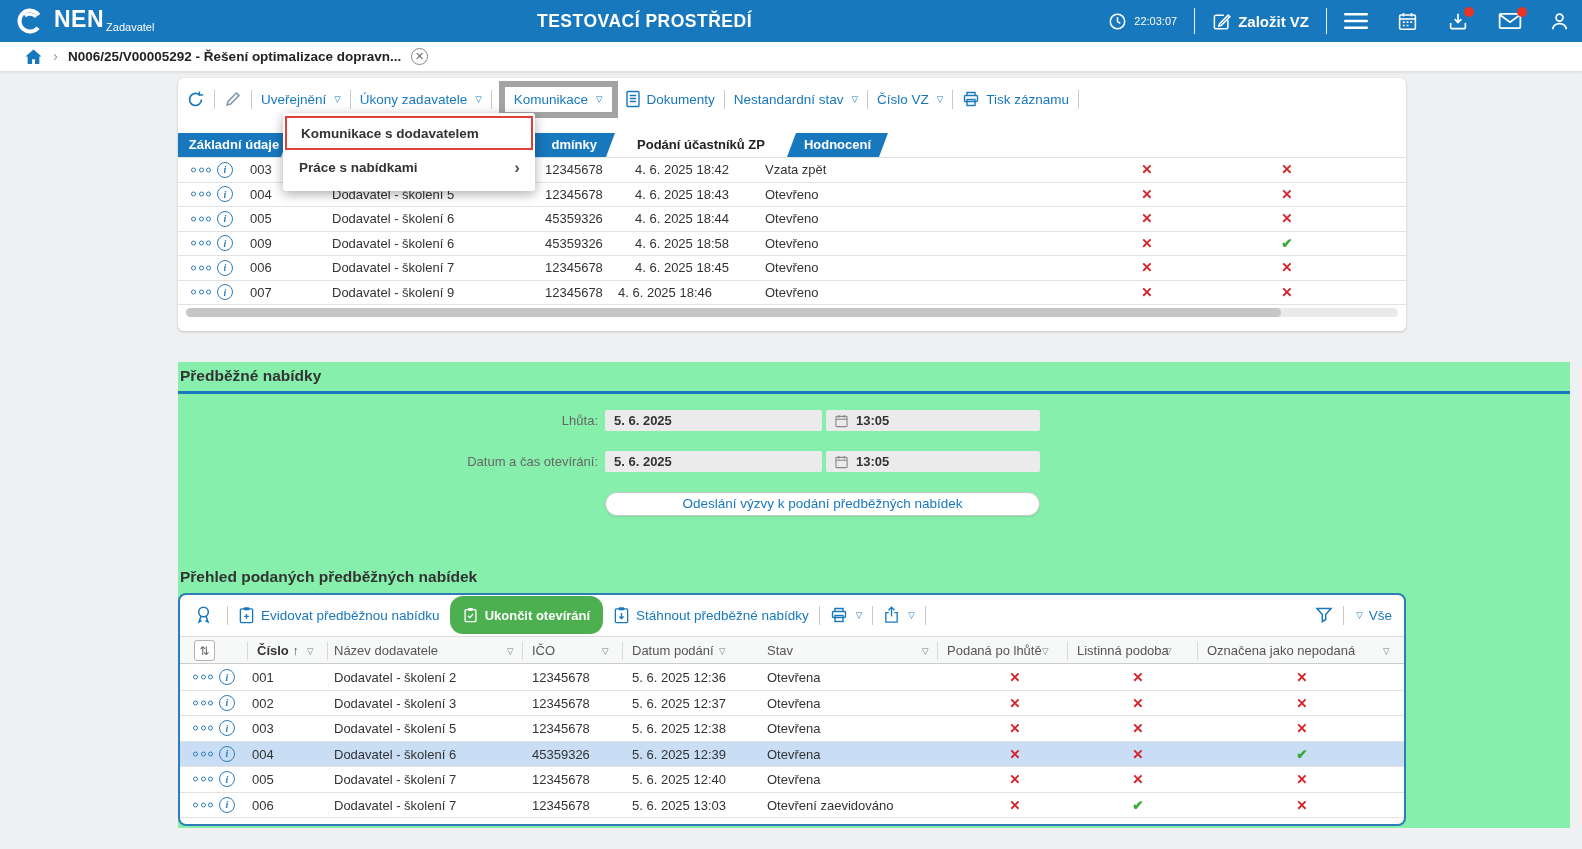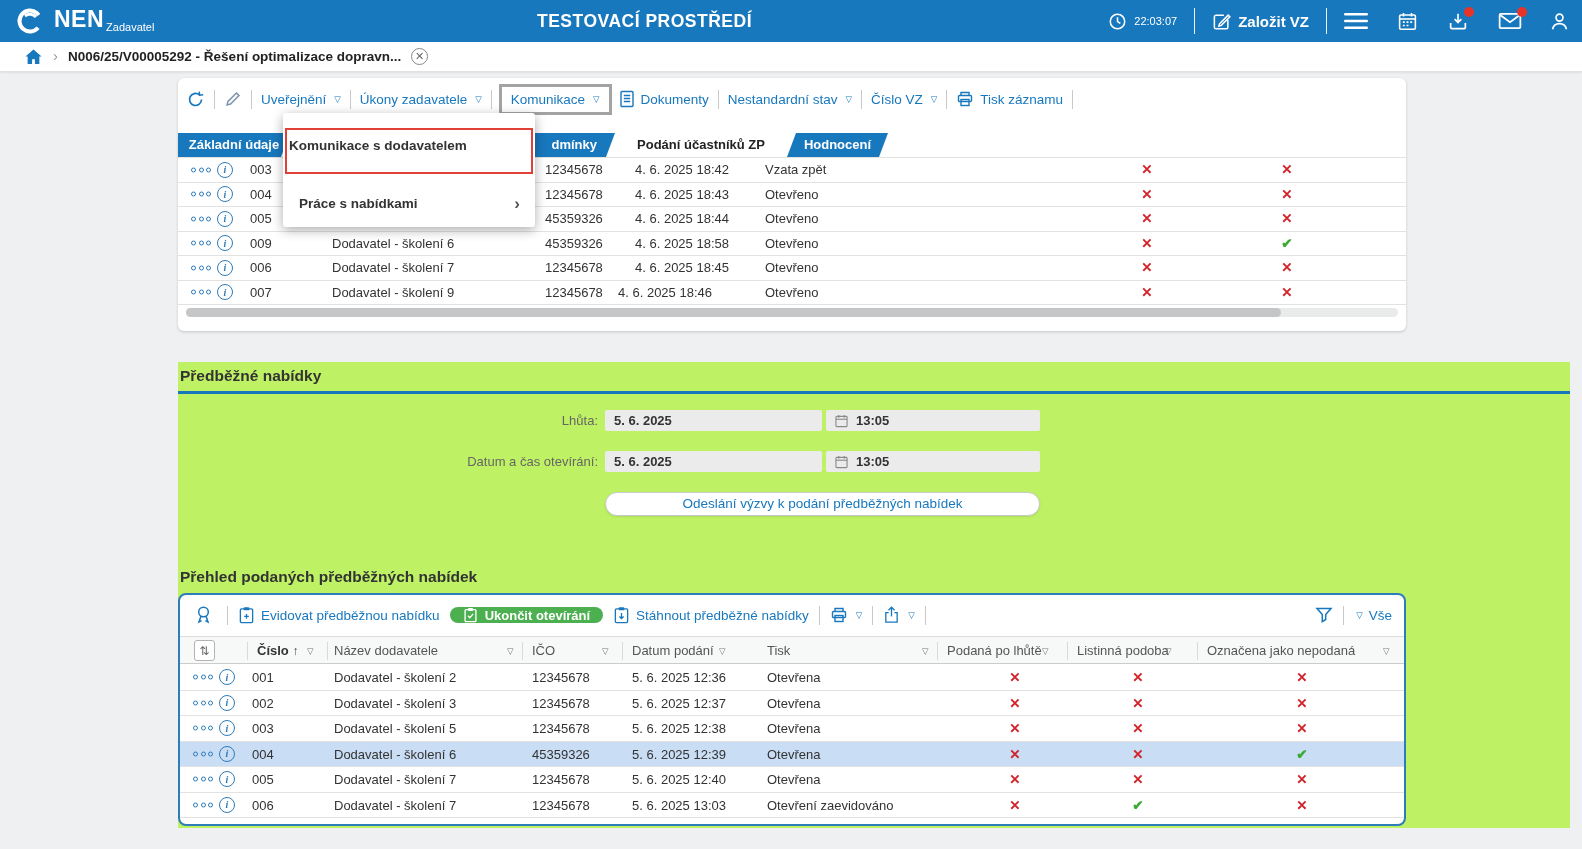--- a/index.html
+++ b/index.html
@@ -24,21 +24,21 @@
 .breadcrumb{position:absolute;left:0;top:42px;width:1582px;height:30px;background:#fff;border-bottom:1px solid #e1e1e1;box-shadow:0 1px 2px rgba(0,0,0,.07);display:flex;align-items:center;padding-left:24px;gap:10px;z-index:15}
 .bc-chevron{color:#999;font-size:15px;margin-top:-2px}
 .bc-title{font-size:13.5px;font-weight:bold;color:#222}
 .bc-close{width:17px;height:17px;border:1.5px solid #888;border-radius:50%;color:#666;font-size:11px;line-height:14px;text-align:center;cursor:pointer}
 
 .card1{position:absolute;left:178px;top:78px;width:1228px;height:253px;background:#fff;border-radius:6px;box-shadow:0 1px 3px rgba(0,0,0,.18)}
 .toolbar1{position:absolute;left:8px;top:6px;height:30px;display:flex;align-items:center;gap:9px;font-size:13.5px;color:#1878be;white-space:nowrap}
 .tlink{display:flex;align-items:center;gap:6px;color:#1878be;cursor:pointer}
 .t-sep{width:1px;height:19px;background:#c9c9c9}
 .caret{font-size:8.5px;line-height:1;color:#1878be;margin-left:2px}
-.redbox{border:3px solid #a3a3a3;padding:5px 9px;margin:-7px -2px}
+.redbox{border:6px solid #a3a3a3;padding:5px 9px;margin:-7px -2px}
 
 .tab{position:absolute;top:55px;height:24px;line-height:24px;text-align:center;font-weight:bold;font-size:13px;color:#fff;cursor:pointer}
 .tab .bg{position:absolute;inset:0;background:#1878be;clip-path:polygon(9px 0,100% 0,calc(100% - 9px) 100%,0 100%)}
 .tab.first .bg{clip-path:polygon(0 0,100% 0,calc(100% - 9px) 100%,0 100%)}
 .tab.active{color:#222}
 .tab.active .bg{background:#fff}
 .tab span{position:relative;white-space:nowrap}
 .tab.partial span{position:absolute;right:18px;top:0}
 
 .tbody{position:absolute;left:0;width:100%;border-top:1px solid #e2e2e2}
@@ -49,37 +49,37 @@
 .dots i{width:5px;height:5px;border:1.3px solid #2e7cb8;border-radius:50%;display:block}
 .info-ic{position:absolute;left:39px;top:50%;transform:translateY(-50%);width:16px;height:16px;border:1.5px solid #2e7cb8;border-radius:50%;color:#2e7cb8;display:flex;align-items:center;justify-content:center;font:italic bold 10px "Liberation Serif",serif;cursor:pointer}
 .bool{font-weight:bold;font-size:13.5px;transform:translateX(-50%)}
 .bool.x{color:#d2232a}
 .bool.ok{color:#3aaa35}
 .hscroll{position:absolute;left:8px;top:230px;width:1212px;height:9px;background:#e9eaea;border-radius:5px;cursor:pointer}
 .hthumb{position:absolute;left:0;top:0;width:1095px;height:9px;background:#c5c6c7;border-radius:5px}
 
 .menu{position:absolute;left:283px;top:113px;width:252px;background:#fff;border-radius:3px;box-shadow:0 3px 12px rgba(0,0,0,.33);z-index:50;padding:3px 0 5px 0}
 .menu-item{position:relative;height:36px;line-height:36px;padding-left:16px;font-size:13.5px;font-weight:bold;color:#333;cursor:pointer;white-space:nowrap}
-.menu-item.hl{border:2px solid #e0403a;height:46px;line-height:31px;margin:12px 2px;padding-left:2px}
+.menu-item.hl{border:2px solid #e0403a;height:34px;line-height:31px;margin:0 2px;padding-left:14px}
 .submenu-arrow{position:absolute;right:15px;top:0;color:#555;font-size:17px}
 
-.panel2{position:absolute;left:178px;top:362px;width:1392px;height:466px;background:#bef264}
+.panel2{position:absolute;left:178px;top:362px;width:1392px;height:466px;background:#86efac}
 .sec-title{position:absolute;left:2px;font-size:15.5px;font-weight:bold;color:#333;white-space:nowrap}
 .rule{position:absolute;left:0;top:29px;width:100%;height:3px;background:#1878be}
 .form-label{position:absolute;width:206px;text-align:right;font-size:13px;color:#666;line-height:21px;white-space:nowrap}
 .inp{position:absolute;height:21px;background:#ebebeb;border-radius:2px;font-size:13px;font-weight:bold;color:#333;line-height:21px;padding-left:9px;cursor:text}
 .inp.time{padding-left:30px}
 .cal-ic{position:absolute;left:9px;top:3.5px;color:#8a8a8a}
 .send-btn{position:absolute;left:427px;top:130px;width:435px;height:24px;background:#fff;border:1px solid #c9c9c9;border-radius:12px;box-shadow:0 1px 2px rgba(0,0,0,.1);color:#1878be;font-size:13.5px;text-align:center;line-height:22px;cursor:pointer;white-space:nowrap}
 .warning{position:absolute;left:590px;top:172px;font-size:13.5px;font-weight:bold;color:#e20613;white-space:nowrap}
 
 .card2{position:absolute;left:0;top:231px;width:1228px;height:233px;background:#fff;border:2px solid #2e7cb8;border-radius:8px}
 .toolbar2{position:absolute;left:10px;top:3px;height:34px;display:flex;align-items:center;gap:10px;font-size:13.5px;color:#1878be;white-space:nowrap}
 .toolbar2-right{position:absolute;right:12px;top:3px;height:34px;display:flex;align-items:center;gap:10px;font-size:13.5px;color:#1878be}
-.green-btn{display:flex;align-items:center;gap:7px;height:16px;padding:0 13px;border-radius:13px;background:#4caf50;color:#fff;font-weight:bold;font-size:13px;cursor:pointer;border:none}
+.green-btn{display:flex;align-items:center;gap:7px;height:38px;padding:0 13px;border-radius:13px;background:#4caf50;color:#fff;font-weight:bold;font-size:13px;cursor:pointer;border:none}
 .thead{position:absolute;left:0;top:41px;width:100%;height:28px;background:#f7f8f8;border-top:1px solid #ddd;border-bottom:1px solid #ccc}
 .hcell{position:absolute;top:0;line-height:28px;font-size:13px;color:#555;white-space:nowrap;cursor:pointer}
 .hcell.b{color:#333;font-weight:bold}
 .hcaret{position:absolute;top:0;line-height:28px;font-size:8.5px;color:#777;cursor:pointer}
 .hsep{position:absolute;top:5px;width:1px;height:18px;background:#d9d9d9}
 .colset{position:absolute;left:14px;top:3px;width:21px;height:21px;border:1px solid #b3b3b3;border-radius:3px;display:flex;align-items:center;justify-content:center;color:#666;font-size:12px;cursor:pointer;background:#fff}
 .sort-arrow{font-size:12px;color:#444;font-weight:normal}
 </style>
 </head>
 <body>
@@ -441,21 +441,21 @@
         <span class="hsep" style="left:67px"></span>
         <span class="hcell" style="left:154px">Název dodavatele</span>
         <span class="hcaret" style="left:327px">▽</span>
         <span class="hsep" style="left:147px"></span>
         <span class="hcell" style="left:352px">IČO</span>
         <span class="hcaret" style="left:422px">▽</span>
         <span class="hsep" style="left:342px"></span>
         <span class="hcell" style="left:452px">Datum podání</span>
         <span class="hcaret" style="left:539px">▽</span>
         <span class="hsep" style="left:442px"></span>
-        <span class="hcell" style="left:587px">Tisk</span>
+        <span class="hcell" style="left:587px">Stav</span>
         <span class="hcaret" style="left:742px">▽</span>
         <span class="hsep" style="left:757px"></span>
         <span class="hcell" style="left:767px">Podaná po lhůtě</span>
         <span class="hcaret" style="left:862px">▽</span>
         <span class="hsep" style="left:887px"></span>
         <span class="hcell" style="left:897px">Listinná podoba</span>
         <span class="hcaret" style="left:985px">▽</span>
         <span class="hsep" style="left:1017px"></span>
         <span class="hcell" style="left:1027px">Označena jako nepodaná</span>
         <span class="hcaret" style="left:1203px">▽</span>

